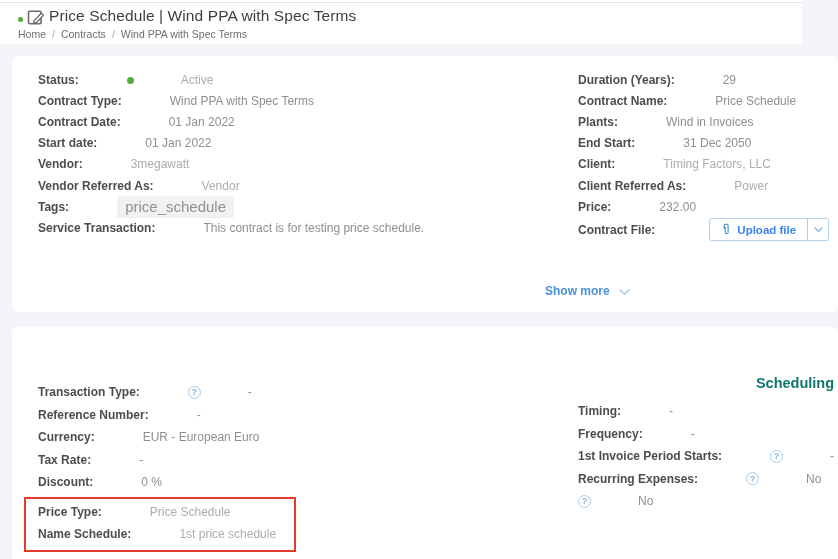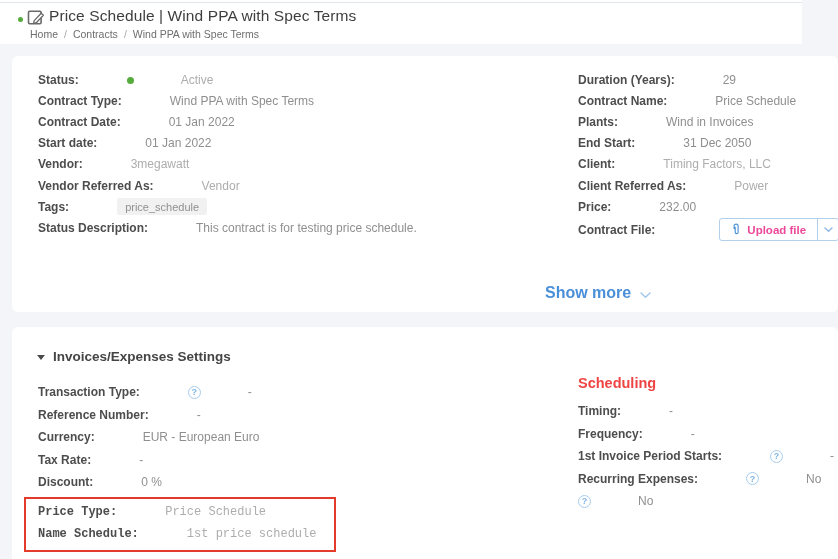--- a/index.html
+++ b/index.html
@@ -27,21 +27,20 @@
   }
   .title-icon { position:absolute; left:27px; top:9px; }
   .page-title {
     position:absolute; left:49px; top:7px;
     font-size:15.5px; color:#3e3e3e; letter-spacing:.1px; white-space:nowrap;
   }
   .breadcrumb {
     position:absolute; left:18px; top:28px;
     font-size:10.5px; color:#6e6e6e; display:flex; gap:6px; align-items:center;
     white-space:nowrap;
-    margin-left:12px;
   }
   .breadcrumb .sep { color:#a8a8a8; }
   .crumb { cursor:pointer; }
 
   
   .card {
     position:absolute; left:12px; width:826px; background:#fff; border-radius:6px;
   }
   .card1 { top:56px; height:256px; }
   .card2 { top:327px; height:250px; }
@@ -61,71 +60,71 @@
   .lbl { font-weight:700; color:#4d4d4d; margin-right:7px; }
   .val { color:#8f8f8f; }
   .val.muted { color:#adadad; }
 
   .status-dot {
     width:7px; height:7px; border-radius:50%; background:#55ab3c;
     display:inline-block; margin-right:6px; margin-top:1px;
   }
 
   .tag-chip {
-    background:#f1f1f1; color:#909090; font-size:11px;
+    background:#f1f1f1; color:#909090; font-size:15px;
     padding:2.5px 8px; border-radius:2px;
   }
 
   
   .upload-btn {
-    display:flex; align-items:stretch; height:23px; margin-left:16px;
+    display:flex; align-items:stretch; height:23px; margin-left:6px;
     border:1px solid #b2d0ec; border-radius:3px; background:#fff;
-    color:#ec4899; cursor:pointer; overflow:hidden;
+    color:#3b82f6; cursor:pointer; overflow:hidden;
   }
   .upload-main {
     display:flex; align-items:center; gap:6px; padding:0 11px;
     font-size:11.5px; font-weight:700;
   }
   .upload-caret {
     display:flex; align-items:center; justify-content:center; width:21px;
     border-left:1px solid #b2d0ec; color:#8db9e4;
   }
 
   
   .show-more {
     position:absolute; left:533px; top:227px;
     display:flex; align-items:center; gap:9px;
-    color:#4a90d9; font-size:16px; font-weight:700; cursor:pointer;
+    color:#4a90d9; font-size:12px; font-weight:700; cursor:pointer;
   }
   .show-more .chev { color:#a4c8ea; margin-top:2px; }
 
   
   .section-head {
     position:absolute; left:25px; top:22px;
     display:flex; align-items:center; gap:8px;
     font-size:13.5px; font-weight:700; color:#454545; cursor:pointer;
   }
   .caret-down {
     width:0; height:0; margin-top:2px;
     border-left:4px solid transparent; border-right:4px solid transparent;
     border-top:5px solid #4a4a4a;
   }
 
-  .sched-title { font-size:14.5px; font-weight:700; color:#ef4444; margin-bottom:9px; }
+  .sched-title { font-size:14.5px; font-weight:700; color:#0f766e; margin-bottom:9px;text-align:right; }
 
   .help-icon {
     display:inline-flex; align-items:center; justify-content:center;
     width:13px; height:13px; border-radius:50%;
     border:1px solid #a9cdec; color:#85b5e0; background:#fdfeff;
     font-size:9px; font-weight:700; margin-right:6px; cursor:pointer;
   }
 
   .red-box {
     margin-top:3px; margin-left:-14px; width:fit-content;
-    border:2px solid #e23b2c; padding:2px 18px 4px 12px;font-family:Liberation Mono, monospace;
+    border:2px solid #e23b2c; padding:2px 18px 4px 12px;
   }
 </style>
 </head>
 <body>
 
 <div class="topbar">
   <span class="title-dot"></span>
   <span class="title-icon">
     <svg width="18" height="17" viewBox="0 0 18 17">
       <rect x="1.5" y="2.2" width="12.6" height="12.6" rx="1.2" fill="none" stroke="#6a6a6a" stroke-width="1.6"></rect>
@@ -168,21 +167,21 @@
     </div>
     <div class="row">
       <span class="lbl">Vendor Referred As:</span>
       <span class="val muted">Vendor</span>
     </div>
     <div class="row">
       <span class="lbl">Tags:</span>
       <span class="tag-chip">price_schedule</span>
     </div>
     <div class="row">
-      <span class="lbl">Status Description:</span>
+      <span class="lbl">Service Transaction:</span>
       <span class="val">This contract is for testing price schedule.</span>
     </div>
   </div>
 
   <div class="col c1-right">
     <div class="row">
       <span class="lbl">Duration (Years):</span>
       <span class="val">29</span>
     </div>
     <div class="row">
@@ -232,24 +231,20 @@
     <span class="chev">
       <svg width="11" height="7" viewBox="0 0 11 7">
         <polyline points="1,1 5.5,5.3 10,1" fill="none" stroke="currentColor" stroke-width="1.5" stroke-linecap="round" stroke-linejoin="round"></polyline>
       </svg>
     </span>
   </div>
 </div>
 
 <div class="card card2">
 
-  <div class="section-head">
-    <span class="caret-down"></span>
-    <span>Invoices/Expenses Settings</span>
-  </div>
 
   <div class="col c2-left">
     <div class="row">
       <span class="lbl">Transaction Type:</span>
       <span class="help-icon">?</span>
       <span class="val">-</span>
     </div>
     <div class="row">
       <span class="lbl">Reference Number:</span>
       <span class="val">-</span>

